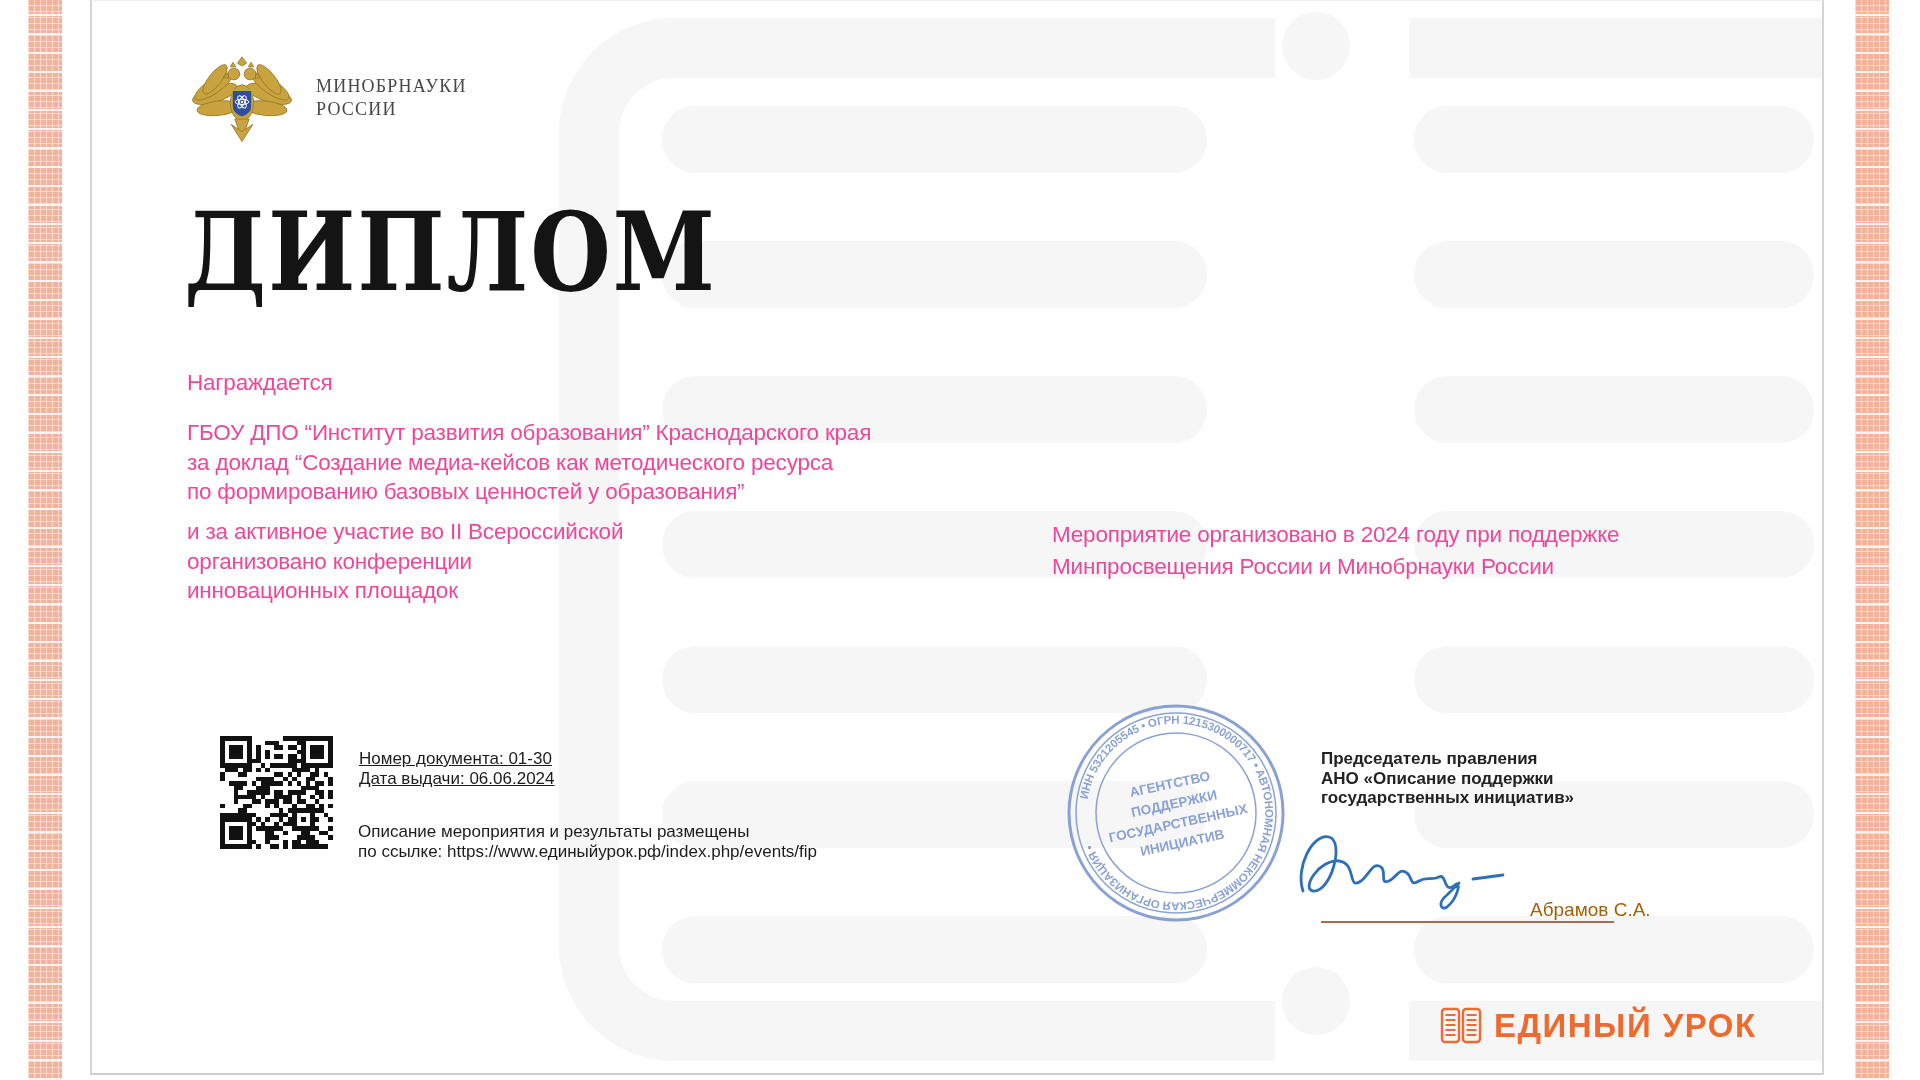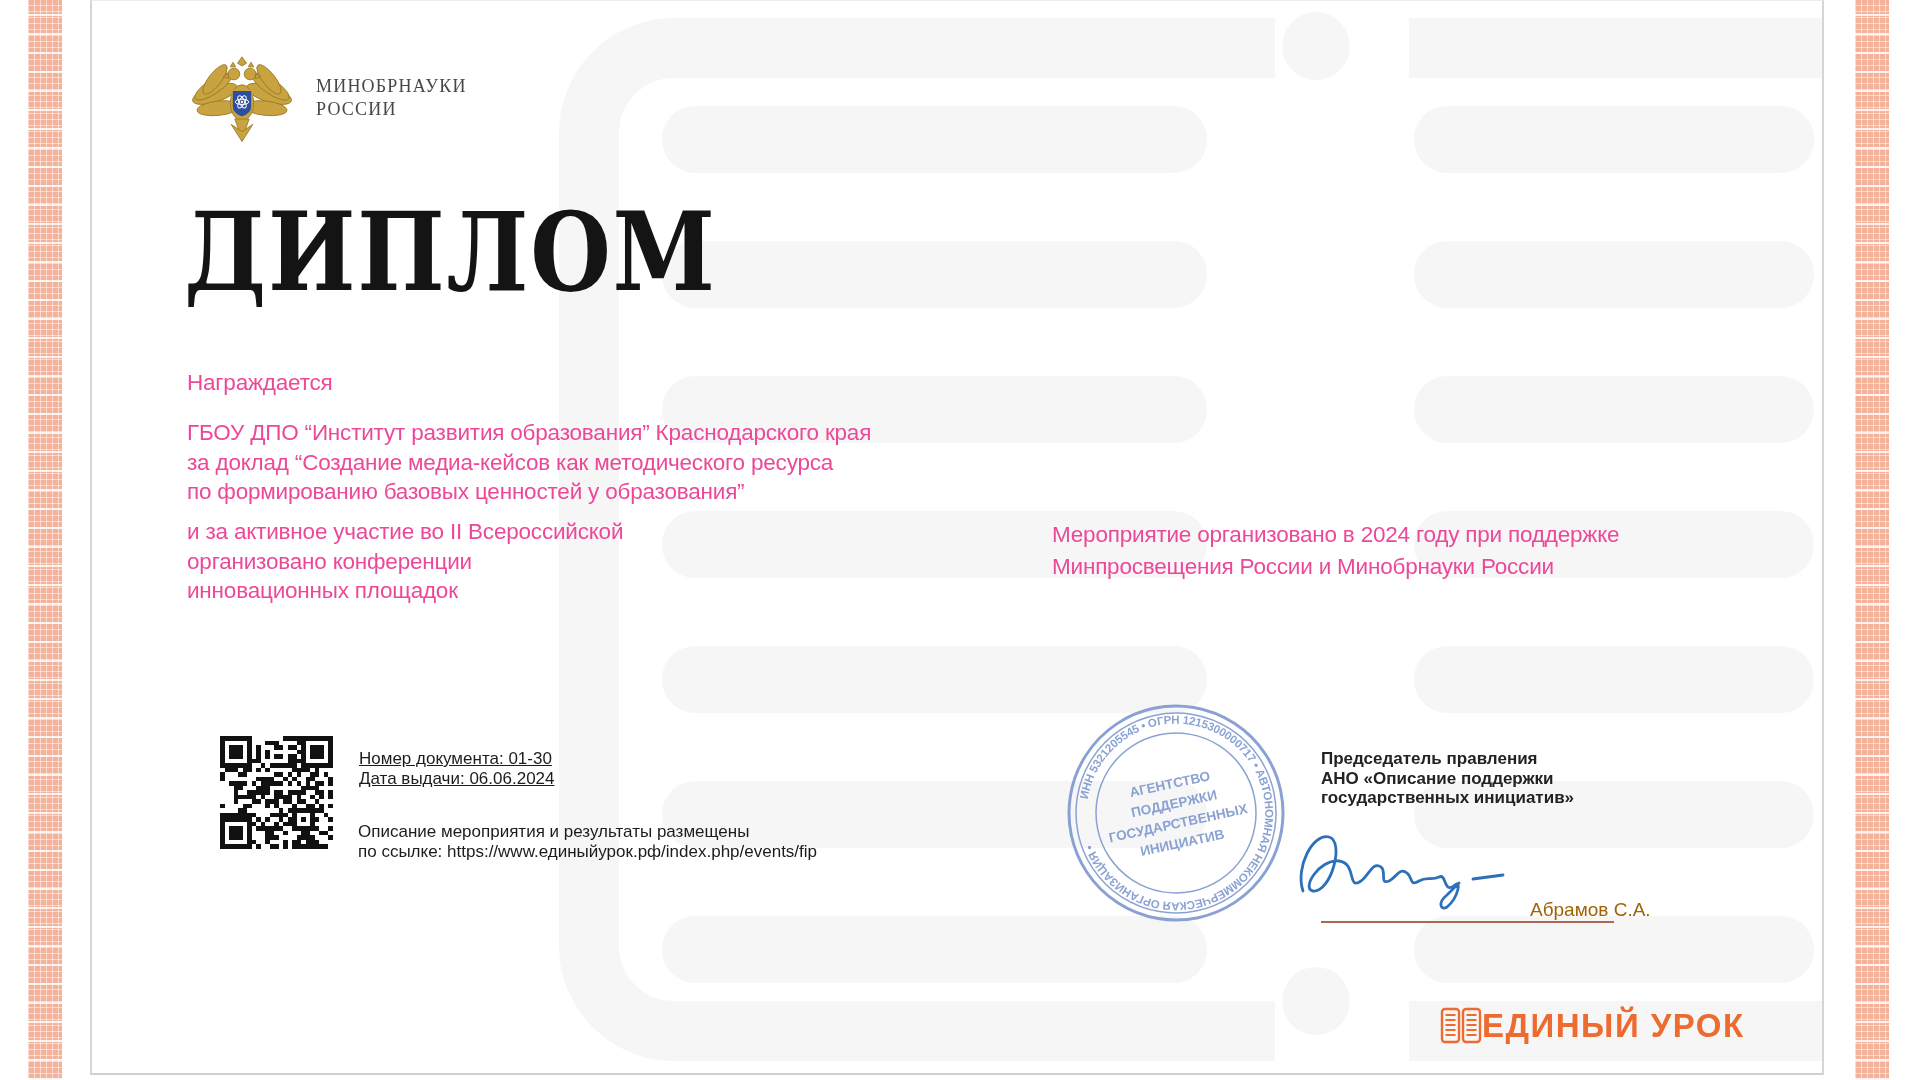--- a/index.html
+++ b/index.html
@@ -29,21 +29,21 @@
   .para2{position:absolute;left:95px;top:516px;line-height:29.5px;}
   .note{position:absolute;left:960px;top:518px;line-height:32px;}
   .qr{position:absolute;left:128px;top:735px;width:113px;height:113px;}
   .doc-meta{position:absolute;left:267px;top:748px;font-size:17px;line-height:19.5px;text-decoration:underline;}
   .doc-desc{position:absolute;left:266px;top:821px;font-size:17px;line-height:19.5px;}
   .stamp{position:absolute;left:969px;top:697px;width:230px;height:230px;opacity:.88;}
   .sig-block{position:absolute;left:1229px;top:748px;font-size:17px;line-height:19.5px;color:#222;font-weight:bold;}
   .signature{position:absolute;left:1205px;top:818px;width:310px;height:100px;}
   .signer{position:absolute;left:1410px;top:898px;font-size:19px;color:#a16207;margin-left:28px;}
   .sig-line{position:absolute;left:1229px;top:920px;width:293px;height:2px;background:#aa6a52;}
-  .footer-logo{position:absolute;left:1348px;top:1006px;display:flex;align-items:center;gap:0;}
+  .footer-logo{position:absolute;left:1348px;top:1006px;display:flex;align-items:center;gap:12px;}
   .footer-logo .logo-text{font-size:33px;font-weight:bold;letter-spacing:1.5px;color:#ed6b2f;white-space:nowrap;}
 </style>
 </head>
 <body>
 
 <div class="side-band band-left"></div>
 <div class="side-band band-right"></div>
 
 <div class="page">
 

